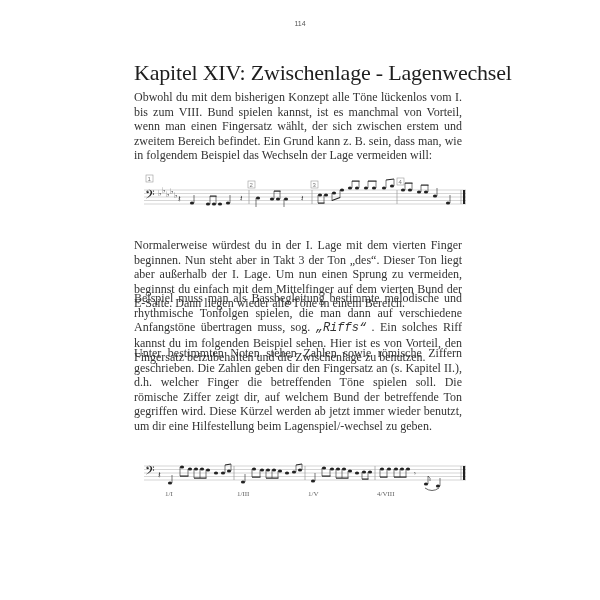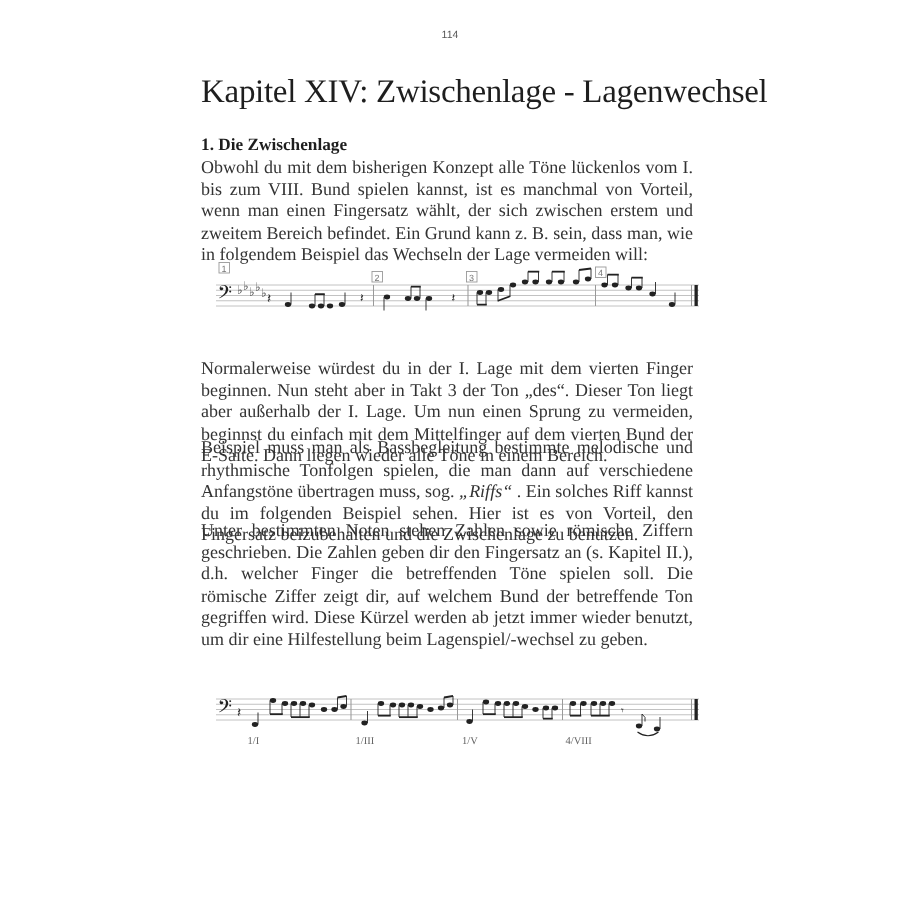--- a/index.html
+++ b/index.html
@@ -1,35 +1,34 @@
 <!DOCTYPE html>
 <html><head>
   <meta charset="utf-8">
   <style>
     html, body { margin: 0; padding: 0; background: #ffffff; }
     body { width: 600px; height: 600px; position: relative; overflow: hidden; font-family: "Liberation Serif", "DejaVu Serif", serif; color: #2b2b2b; }
     .page-number { position: absolute; top: 20px; left: 0; width: 600px; text-align: center; font-family: "Liberation Sans", sans-serif; font-size: 7px; color: #555; }
-    .chapter-title { position: absolute; top: 48px; left: 134px; font-size: 22px; font-weight: normal; color: #1e1e1e; letter-spacing: -0.2px; margin: 0; white-space: nowrap; }
+    .chapter-title { position: absolute; top: 60px; left: 134px; font-size: 22px; font-weight: normal; color: #1e1e1e; letter-spacing: -0.2px; margin: 0; white-space: nowrap; }
     .col { position: absolute; left: 134px; width: 328px; }
     .h-sec { font-size: 11.5px; font-weight: bold; color: #1e1e1e; margin: 0; line-height: 14px; }
     .para { font-size: 12px; line-height: 14.6px; text-align: justify; margin: 0; color: #333; hyphens: none; }
-    .para i { font-style: italic; }
+    .para i { font-style: italic; font-family: Liberation Mono, monospace; }
     .staff-wrap { position: absolute; left: 144px; width: 322px; }
     svg { display: block; overflow: visible; }
     .fingering { font-family: "Liberation Serif", serif; font-size: 7px; fill: #666; }
     .mnum { font-family: "Liberation Sans", sans-serif; font-size: 6px; fill: #777; }
   </style>
 </head>
 <body>
 
 <div class="page-number">114</div>
 <h1 class="chapter-title">Kapitel XIV: Zwischenlage - Lagenwechsel</h1>
 
 <div class="col" style="top:90px;">
-  <p class="h-sec">1. Die Zwischenlage</p>
   <p class="para">Obwohl du mit dem bisherigen Konzept alle Töne lückenlos vom I. bis zum VIII. Bund spielen kannst, ist es manchmal von Vorteil, wenn man einen Fingersatz wählt, der sich zwischen erstem und zweitem Bereich befindet. Ein Grund kann z. B. sein, dass man, wie in folgendem Beispiel das Wechseln der Lage vermeiden will:</p>
 </div>
 
 <div class="staff-wrap" style="top:174px;">
   <svg width="322" height="40" viewBox="0 0 322 40">
 
     <rect x="2" y="1" width="7" height="7" fill="none" stroke="#999" stroke-width="0.6"></rect>
     <text class="mnum" x="3.6" y="7">1</text>
     <rect x="104" y="7" width="7" height="7" fill="none" stroke="#999" stroke-width="0.6"></rect>
     <text class="mnum" x="105.6" y="13">2</text>

